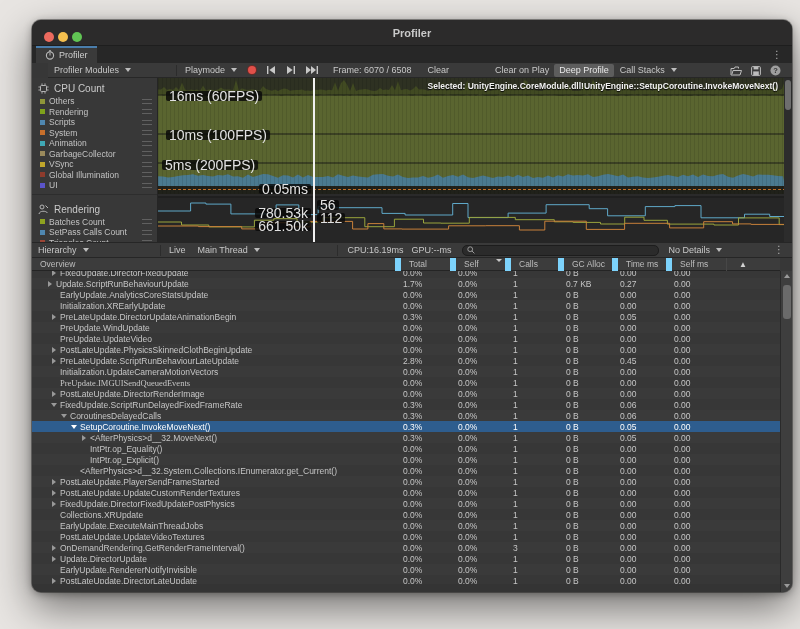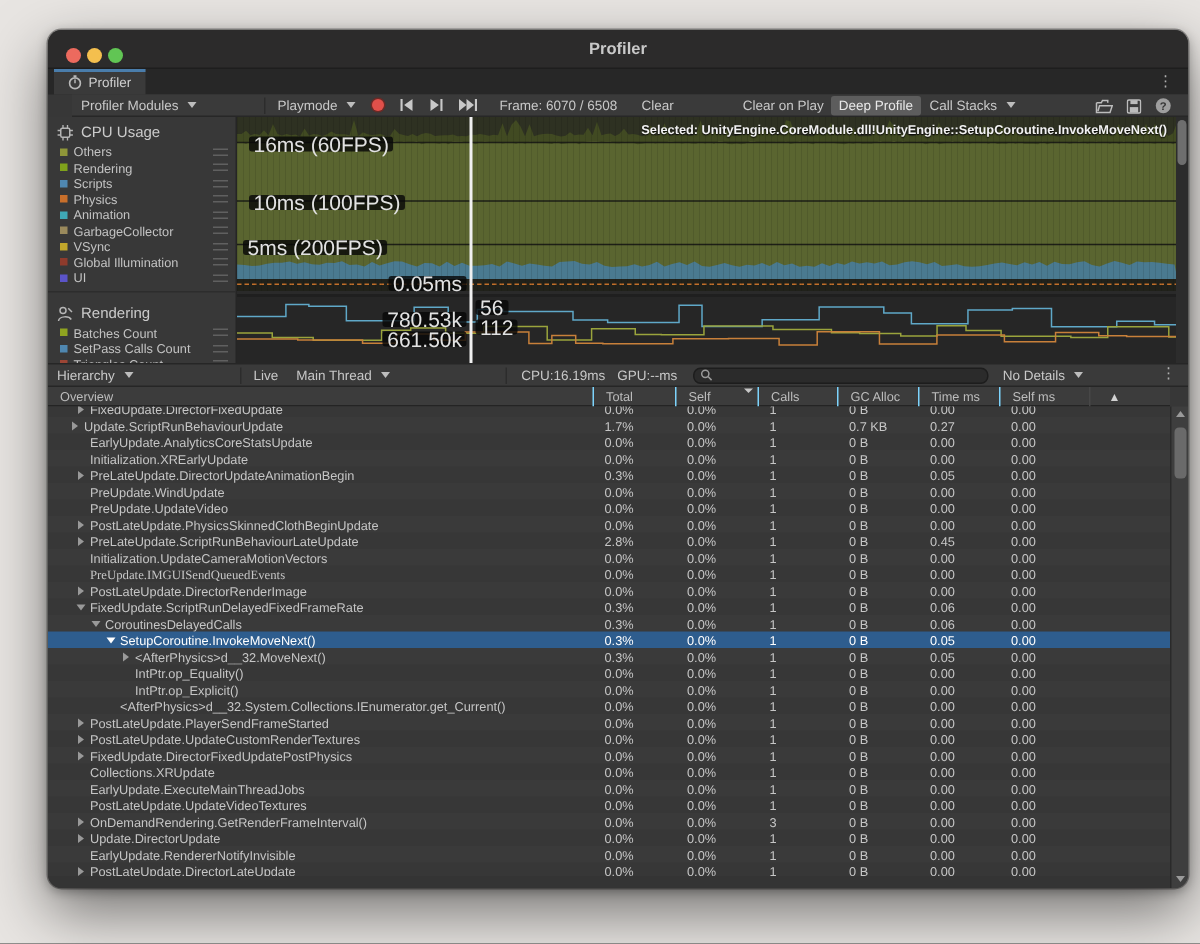--- a/index.html
+++ b/index.html
@@ -48,21 +48,21 @@
   .live{padding:0 6px}
   .dd.w2{width:143px}
   .stat{margin-left:8px;white-space:nowrap}
   .searchbox{margin-left:10px;width:197px;height:11px;background:#2b2b2b;border:1px solid #1d1d1d;border-radius:5px;display:flex;align-items:center;padding:0 4px;gap:3px}
   .searchbox input{flex:1;background:transparent;border:none;outline:none;color:#ddd;font-size:8.5px;height:9px;padding:0}
   .dd.w3{width:102px;margin-left:4px}
   .hierbar .kebab{margin-left:auto;margin-right:8px}
   
   .thead{position:absolute;top:238px;left:0;width:748px;height:13px;background:#3c3c3c;border-bottom:1px solid #242424;display:flex;align-items:center;font-size:8.5px;color:#bdbdbd}
   .hname{width:363px;flex:0 0 363px;padding-left:8px}
-  .hcol{padding-left:8px;border-left:1px solid #7dd3fc;height:13px;display:flex;align-items:center;position:relative;white-space:nowrap}
+  .hcol{padding-left:8px;border-left:6px solid #7dd3fc;height:13px;display:flex;align-items:center;position:relative;white-space:nowrap}
   .hc0,.hc1{width:55px;flex:0 0 55px}.hc2{width:53px;flex:0 0 53px}.hc3,.hc4{width:54px;flex:0 0 54px}.hc5{width:60px;flex:0 0 60px}
   .hwarn{flex:1;border-left:1px solid #474747;height:13px;display:flex;align-items:center;padding-left:12px;color:#d2d2d2;font-size:8px}
   .sortmark{position:absolute;right:3px;top:1px;width:0;height:0;border-top:3.5px solid #c8c8c8;border-left:3px solid transparent;border-right:3px solid transparent}
   
   .tbody{position:absolute;top:251px;left:0;width:748px;height:313px;overflow:hidden;background:#373737}
   .trow{display:flex;align-items:center;height:11px;font-size:8.5px;color:#c6c6c6;white-space:nowrap}
   .trow:first-child{margin-top:-4px}
   .trow:nth-child(even){background:#3a3a3a}
   .trow.sel{background:var(--sel,#2e5d8e);color:#fff}
   .tname{width:363px;flex:0 0 363px;display:flex;align-items:center;overflow:hidden}
@@ -182,41 +182,41 @@
                 <line x1="7" y1="0.4" x2="7" y2="2.4"></line>
                 <line x1="4" y1="8.6" x2="4" y2="10.6"></line>
                 <line x1="7" y1="8.6" x2="7" y2="10.6"></line>
                 <line x1="0.4" y1="4" x2="2.4" y2="4"></line>
                 <line x1="0.4" y1="7" x2="2.4" y2="7"></line>
                 <line x1="8.6" y1="4" x2="10.6" y2="4"></line>
                 <line x1="8.6" y1="7" x2="10.6" y2="7"></line>
               </g>
             </svg>
           </span>
-        <span>CPU Usage</span>
+        <span>CPU Count</span>
       </div>
       <div>
           <div class="mitem">
             <span class="sw" style="background: rgb(143, 150, 57);"></span>
             <span>Others</span>
             <span class="handle"></span>
           </div>
           <div class="mitem">
             <span class="sw" style="background: rgb(127, 162, 27);"></span>
             <span>Rendering</span>
             <span class="handle"></span>
           </div>
           <div class="mitem">
             <span class="sw" style="background: rgb(79, 135, 176);"></span>
             <span>Scripts</span>
             <span class="handle"></span>
           </div>
           <div class="mitem">
             <span class="sw" style="background: rgb(200, 111, 43);"></span>
-            <span>Physics</span>
+            <span>System</span>
             <span class="handle"></span>
           </div>
           <div class="mitem">
             <span class="sw" style="background: rgb(63, 168, 181);"></span>
             <span>Animation</span>
             <span class="handle"></span>
           </div>
           <div class="mitem">
             <span class="sw" style="background: rgb(154, 138, 92);"></span>
             <span>GarbageCollector</span>

